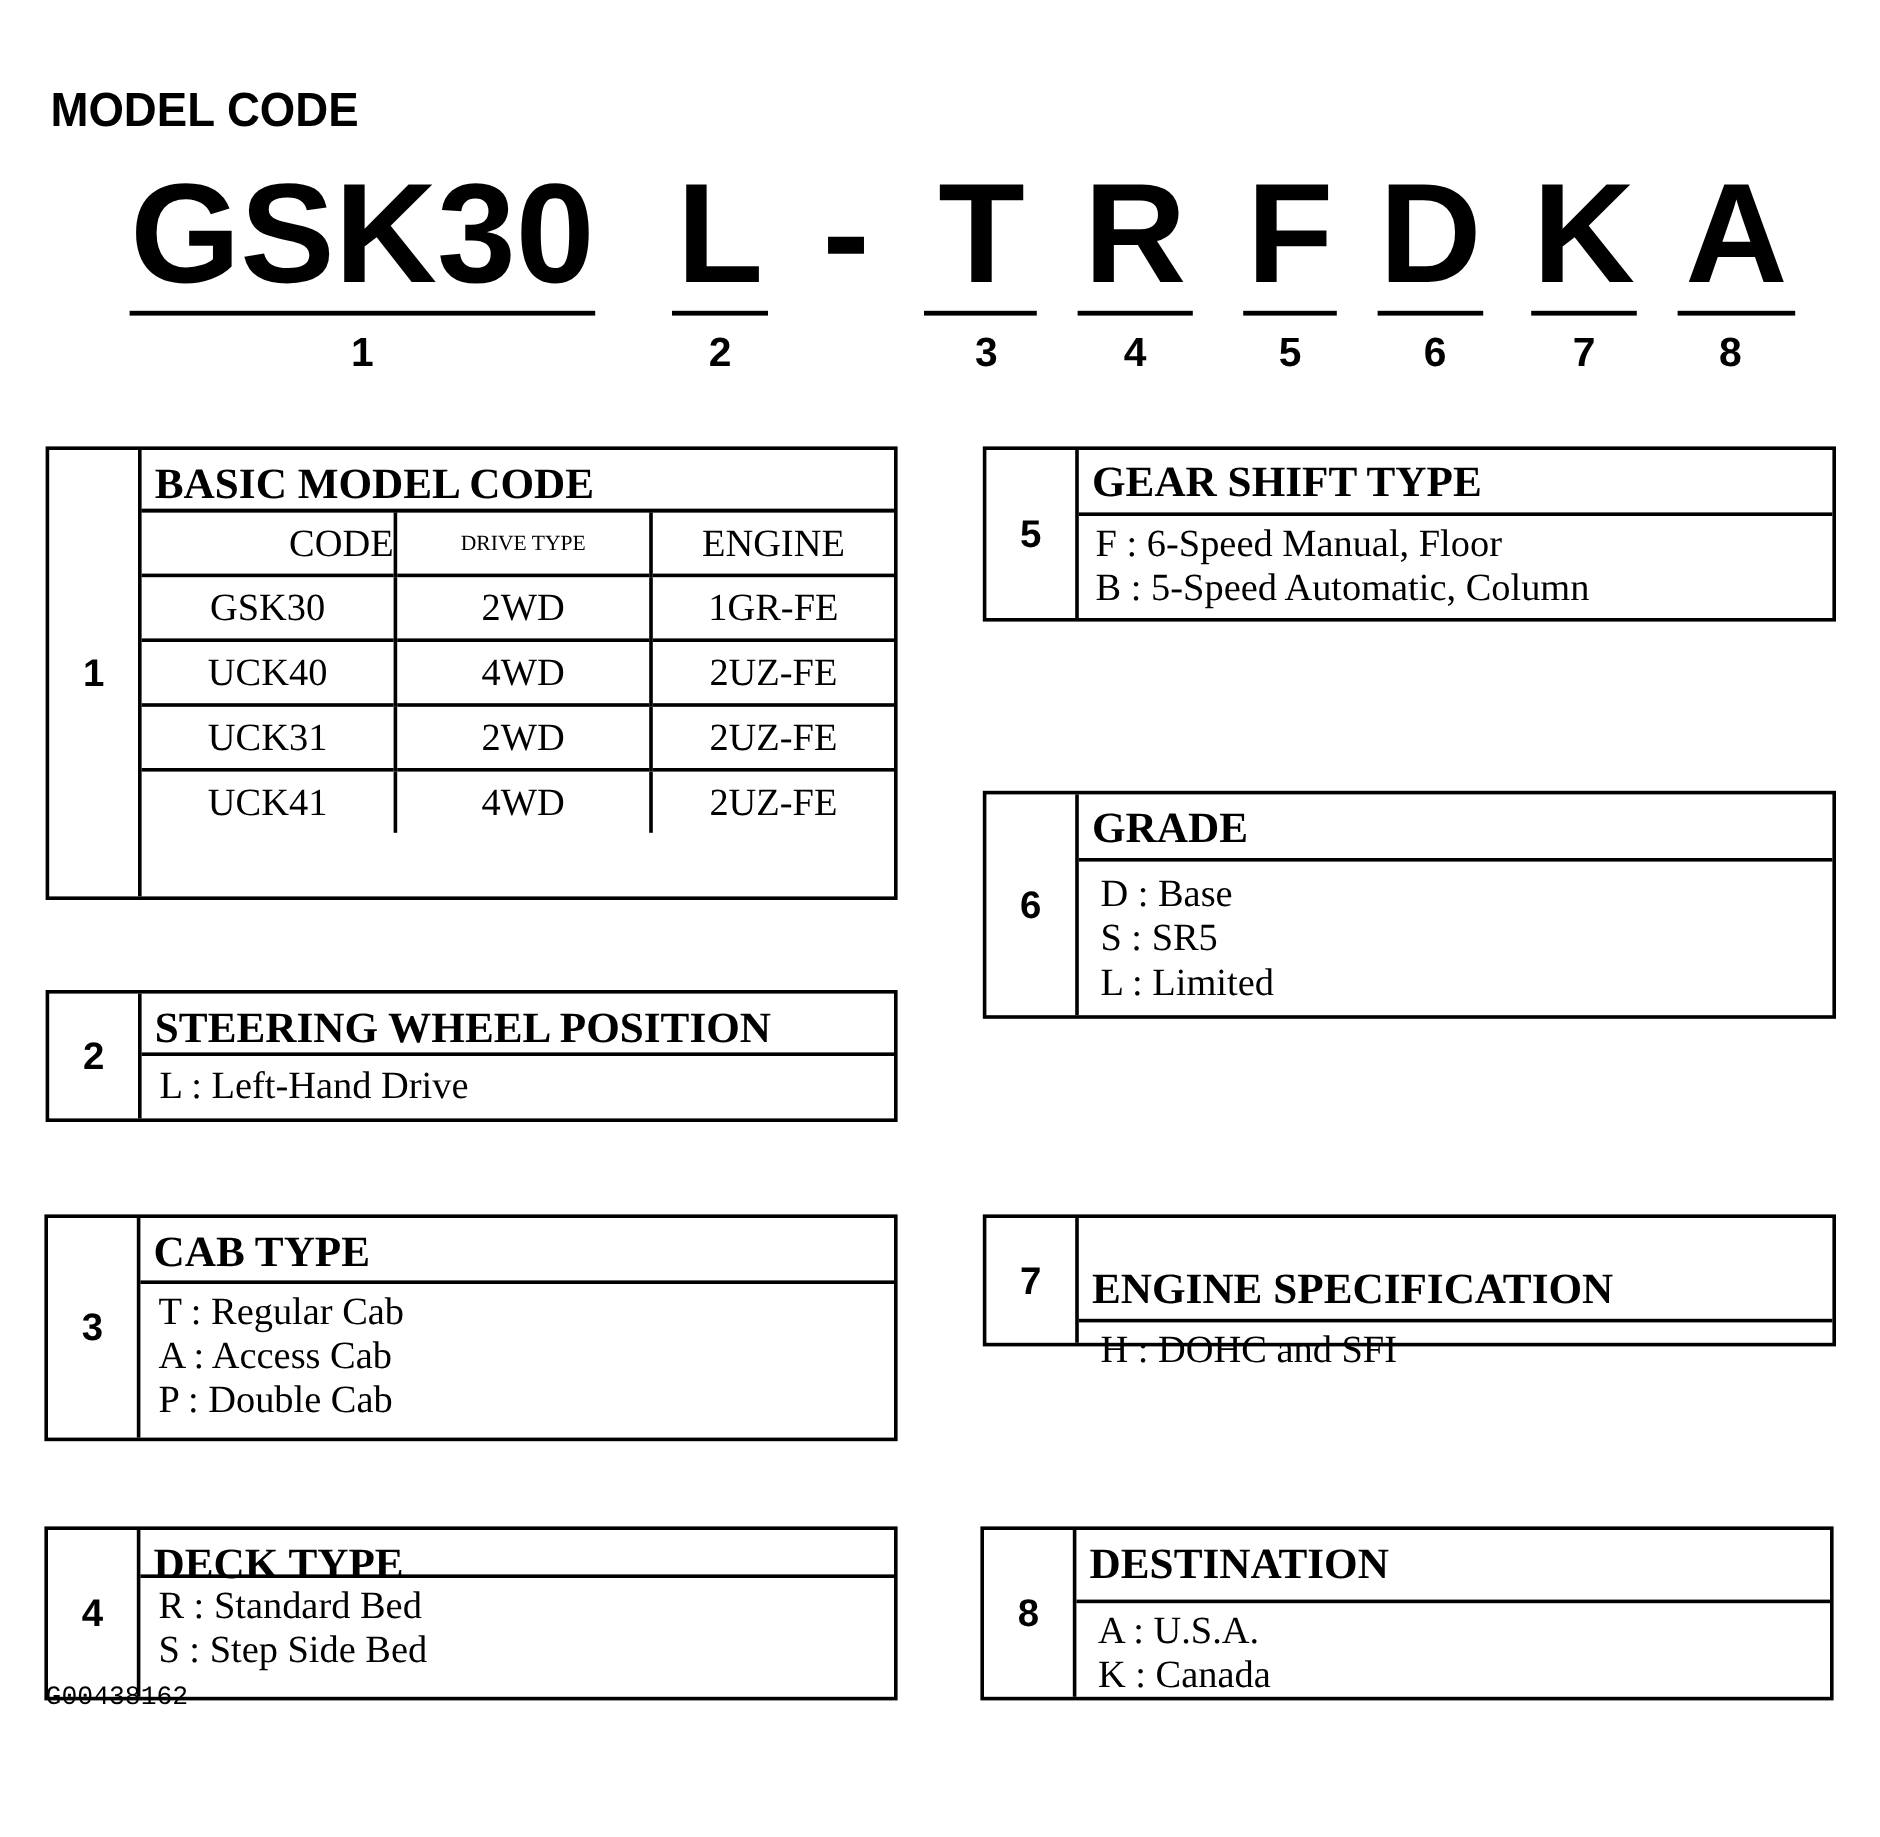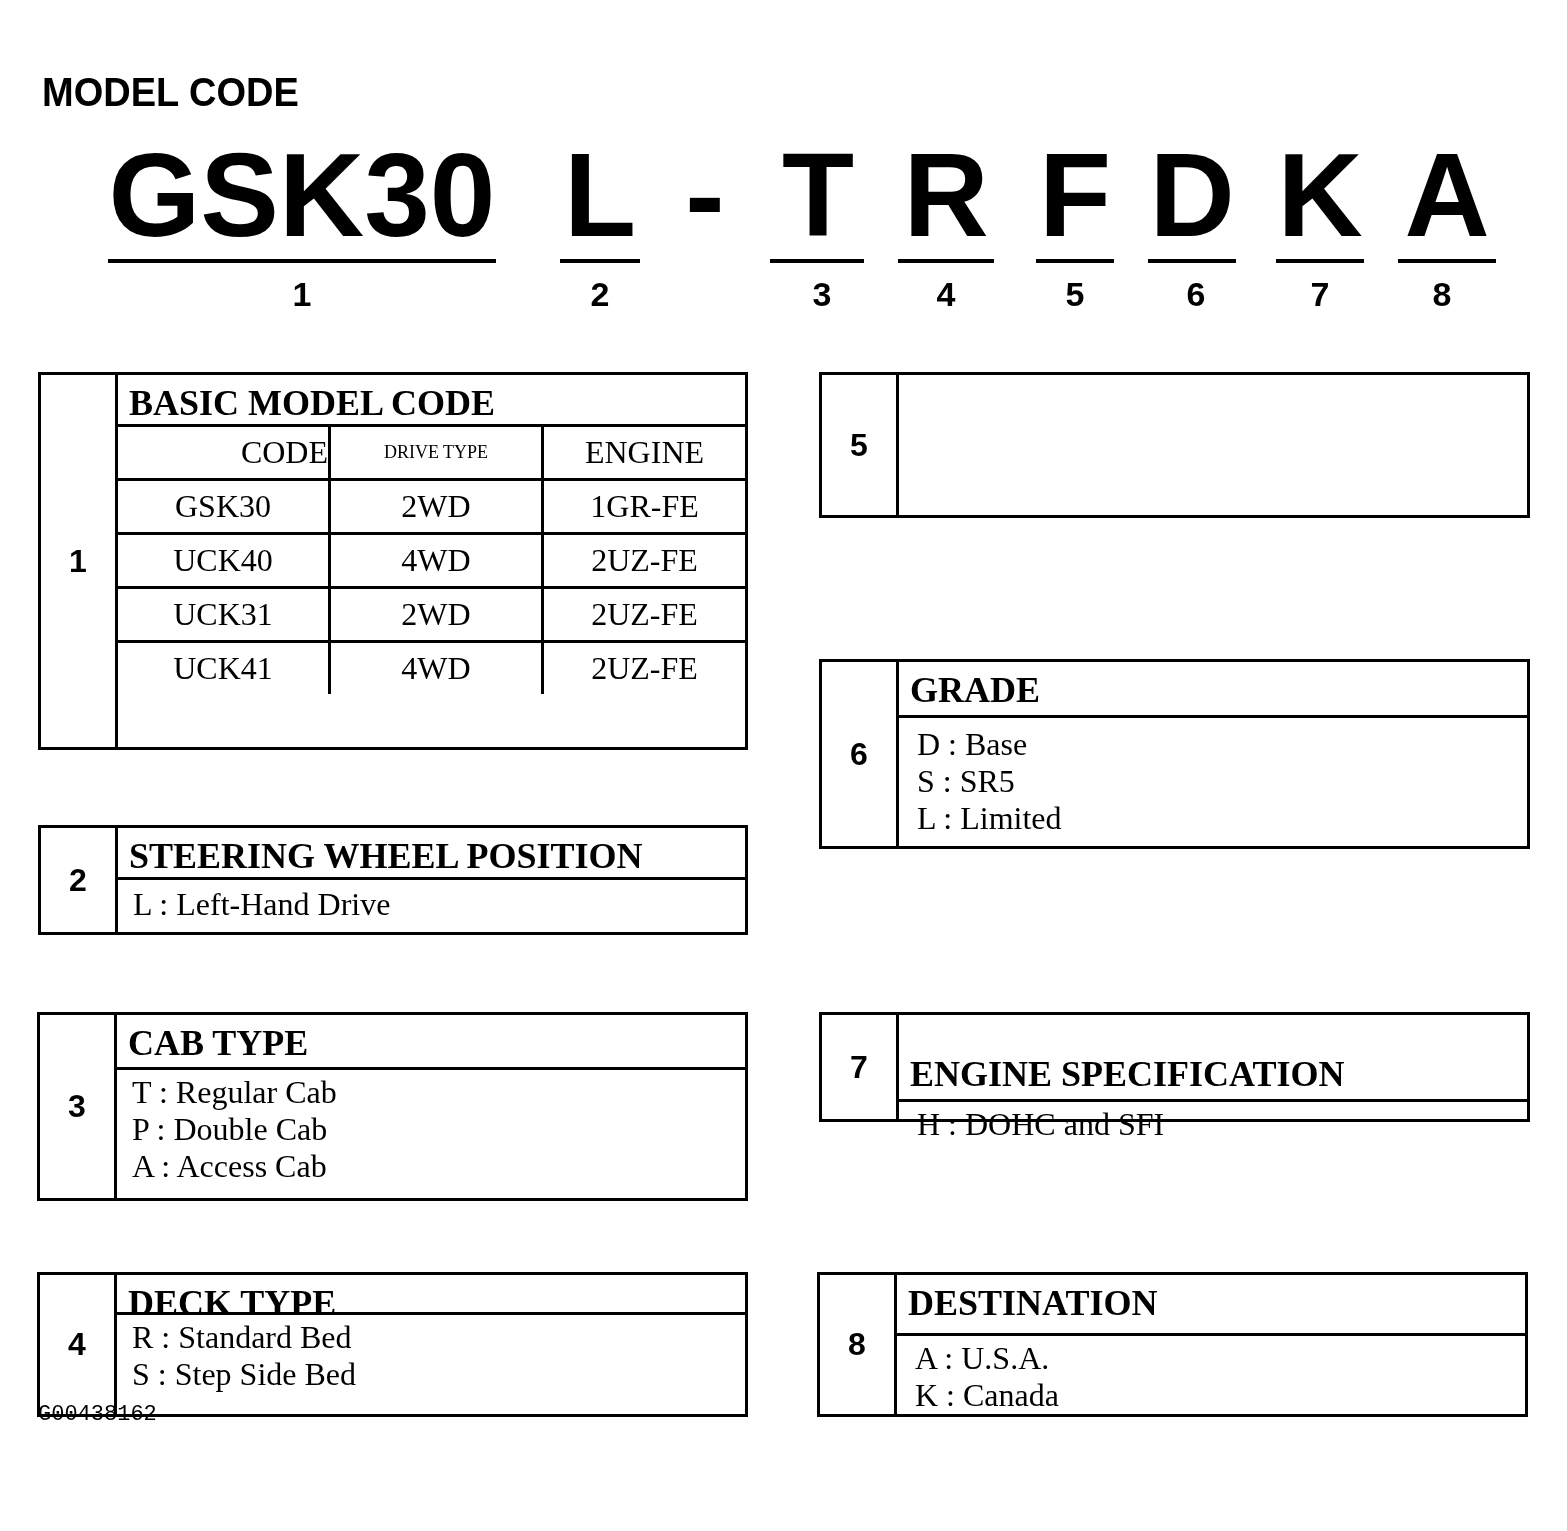--- a/index.html
+++ b/index.html
@@ -105,39 +105,46 @@
     </div>
   </div>
 </div>
 
 <div class="box" style="left:37px; top:1012px; width:711px; height:189px;">
   <div class="num sans">3</div>
   <div class="content">
     <div class="title serif" style="height:55px;">CAB TYPE</div>
     <div class="items serif">
       <div class="item">T : Regular Cab</div>
+      <div class="item">A : Access Cab</div>
       <div class="item">P : Double Cab</div>
-      <div class="item">A : Access Cab</div>
     </div>
   </div>
 </div>
 
 <div class="box" style="left:37px; top:1272px; width:711px; height:145px;">
   <div class="num sans">4</div>
   <div class="content">
     <div class="title serif" style="height:40px;">DECK TYPE</div>
     <div class="items serif">
       <div class="item">R : Standard Bed</div>
       <div class="item">S : Step Side Bed</div>
     </div>
   </div>
 </div>
 
 <div class="box" style="left:819px; top:372px; width:711px; height:146px;">
   <div class="num sans">5</div>
+  <div class="content">
+    <div class="title serif" style="height:55px; line-height:52px;">GEAR SHIFT TYPE</div>
+    <div class="items serif" style="padding-left:14px;">
+      <div class="item">F : 6-Speed Manual, Floor</div>
+      <div class="item">B : 5-Speed Automatic, Column</div>
+    </div>
+  </div>
 </div>
 
 <div class="box" style="left:819px; top:659px; width:711px; height:190px;">
   <div class="num sans">6</div>
   <div class="content">
     <div class="title serif" style="height:56px;">GRADE</div>
     <div class="items serif" style="padding-top:8px; padding-left:18px;">
       <div class="item">D : Base</div>
       <div class="item">S : SR5</div>
       <div class="item">L : Limited</div>

